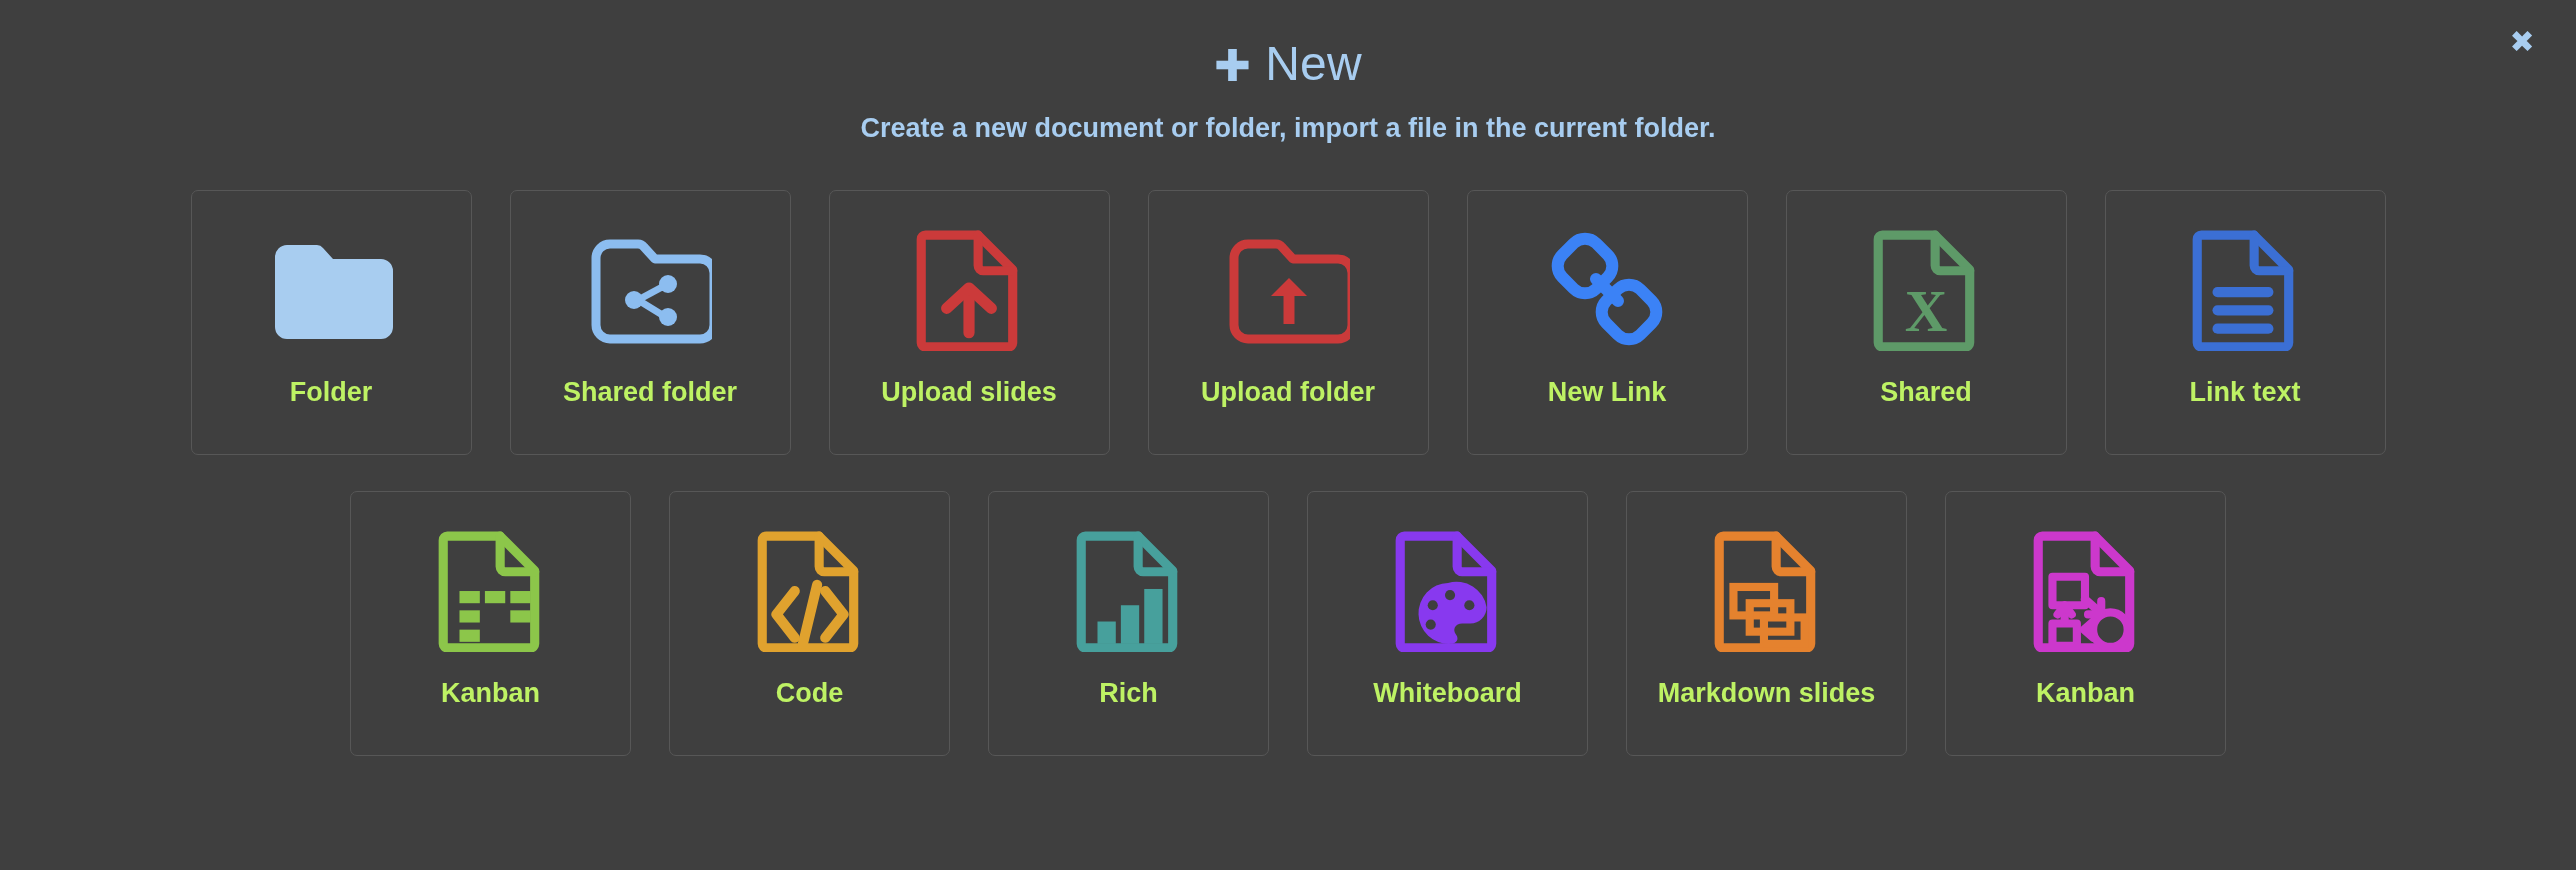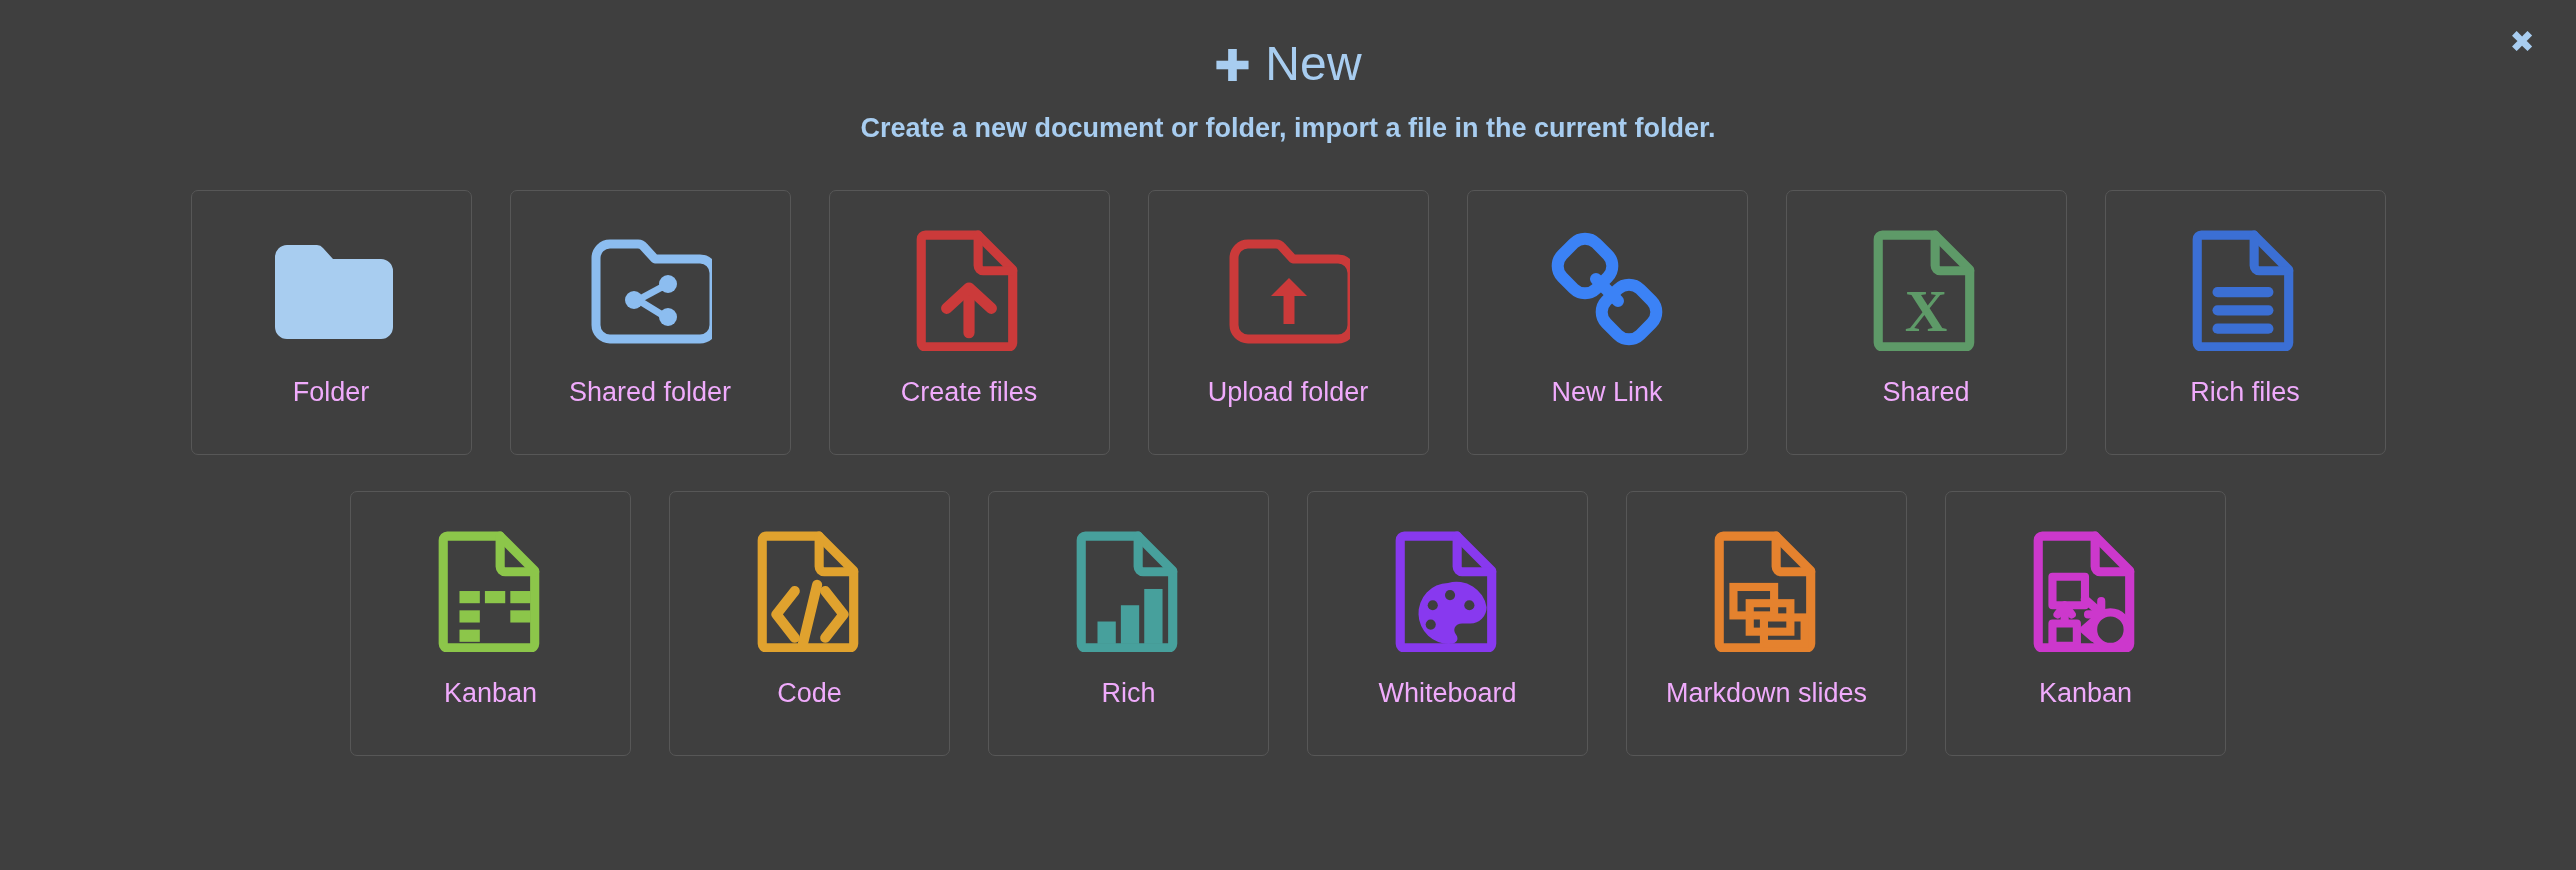--- a/index.html
+++ b/index.html
@@ -82,23 +82,23 @@
   }
   .tile-icon {
     height: 124px;
     display: flex;
     align-items: center;
     justify-content: center;
   }
   .tile-icon svg { display: block; }
   .tile-label {
     margin-top: 26px;
-    color: #f0abfc;
+    color: #bef264;
     font-size: 27px;
-    font-weight: 400;
+    font-weight: 700;
     text-align: left;
     white-space: nowrap;
   }
 </style>
 </head>
 <body>
 
 <div id="modal">
 
   <button id="close-btn">✖</button>
@@ -138,21 +138,21 @@
       <div class="tile">
         <div class="tile-icon">
           <svg width="112" height="124" viewBox="0 0 110 122">
     <path d="M12 8 h52 l34 34 v72 a4 4 0 0 1 -4 4 h-82 a4 4 0 0 1 -4 -4 v-102 a4 4 0 0 1 4 -4 z" fill="none" stroke="#cb3a3a" stroke-width="9" stroke-linejoin="round"></path>
     <path d="M64 8 v30 a5 5 0 0 0 5 5 h29" fill="none" stroke="#cb3a3a" stroke-width="9" stroke-linejoin="round" stroke-linecap="round"></path>
 
       <path d="M55 104 v-38" stroke="#cb3a3a" stroke-width="11" stroke-linecap="round" fill="none"></path>
       <path d="M33 80 L55 60 L77 80" stroke="#cb3a3a" stroke-width="11" stroke-linecap="round" stroke-linejoin="round" fill="none"></path>
   </svg>
         </div>
-        <div class="tile-label">Create files</div>
+        <div class="tile-label">Upload slides</div>
       </div>
       <div class="tile">
         <div class="tile-icon">
           <svg width="124" height="110" viewBox="0 0 124 110">
       <path d="M8 24 a14 14 0 0 1 14 -14 h28 a8 8 0 0 1 6 3 l11 12 h45 a14 14 0 0 1 14 14
                v52 a14 14 0 0 1 -14 14 h-90 a14 14 0 0 1 -14 -14 z" fill="none" stroke="#cb3a3a" stroke-width="9" stroke-linejoin="round"></path>
       <path d="M63 90 v-36" stroke="#cb3a3a" stroke-width="11" stroke-linecap="butt" fill="none"></path>
       <path d="M45 62 L63 44 L81 62 z" fill="#cb3a3a"></path>
     </svg>
         </div>
@@ -187,21 +187,21 @@
     <path d="M12 8 h52 l34 34 v72 a4 4 0 0 1 -4 4 h-82 a4 4 0 0 1 -4 -4 v-102 a4 4 0 0 1 4 -4 z" fill="none" stroke="#3b6fd4" stroke-width="9" stroke-linejoin="round"></path>
     <path d="M64 8 v30 a5 5 0 0 0 5 5 h29" fill="none" stroke="#3b6fd4" stroke-width="9" stroke-linejoin="round" stroke-linecap="round"></path>
 
       <g stroke="#3b6fd4" stroke-width="10" stroke-linecap="round">
         <line x1="28" y1="64" x2="78" y2="64"></line>
         <line x1="28" y1="82" x2="78" y2="82"></line>
         <line x1="28" y1="100" x2="78" y2="100"></line>
       </g>
   </svg>
         </div>
-        <div class="tile-label">Rich files</div>
+        <div class="tile-label">Link text</div>
       </div>
     </div>
   <div class="tile-row" id="row-2">
       <div class="tile">
         <div class="tile-icon">
           <svg width="112" height="124" viewBox="0 0 110 122">
     <path d="M12 8 h52 l34 34 v72 a4 4 0 0 1 -4 4 h-82 a4 4 0 0 1 -4 -4 v-102 a4 4 0 0 1 4 -4 z" fill="none" stroke="#8cc64a" stroke-width="9" stroke-linejoin="round"></path>
     <path d="M64 8 v30 a5 5 0 0 0 5 5 h29" fill="none" stroke="#8cc64a" stroke-width="9" stroke-linejoin="round" stroke-linecap="round"></path>
 
       <g fill="#8cc64a">

